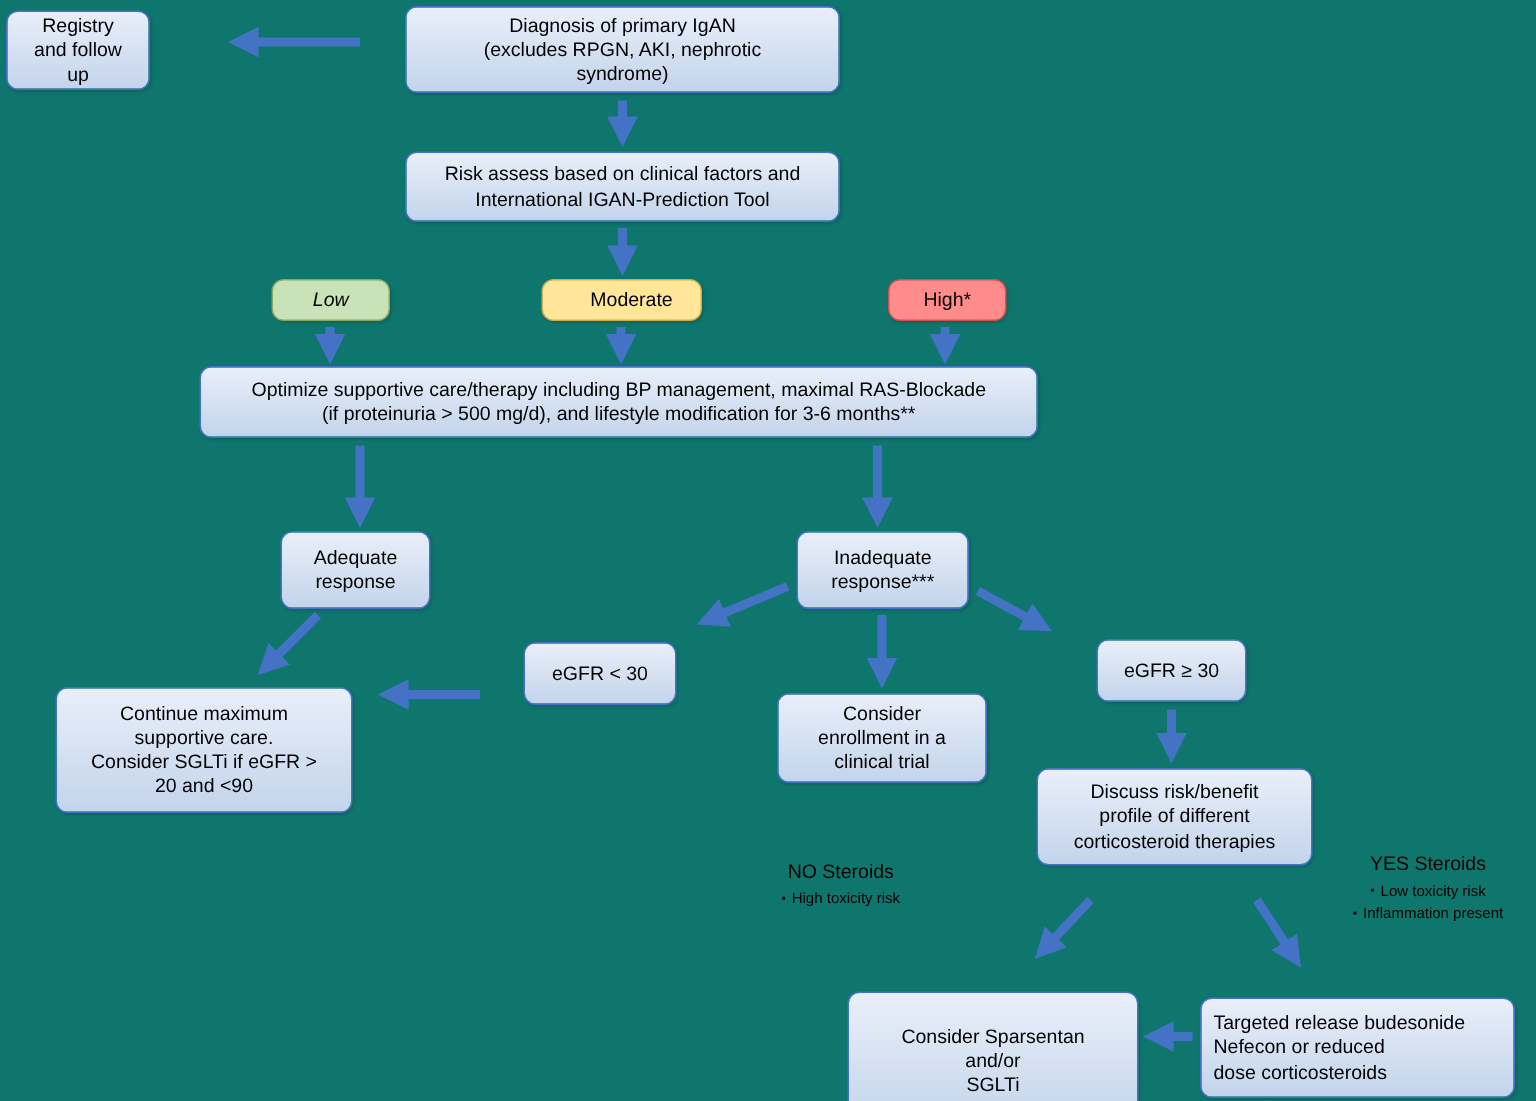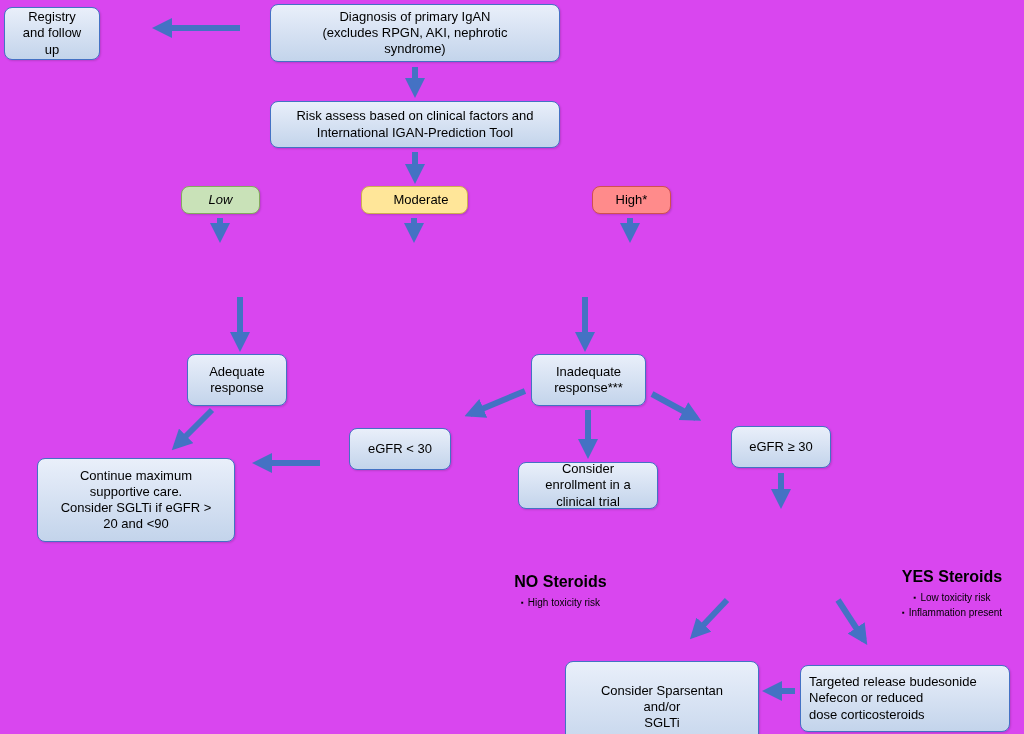--- a/index.html
+++ b/index.html
@@ -2,21 +2,21 @@
 <html style="--c-arrow: #4472c4; --c-box-border: #4472c4; --c-box-fill-top: #e9effa; --c-box-fill-bottom: #c3d4eb; --c-low-fill: #c9e2b8; --c-low-border: #84a95f; --c-moderate-fill: #ffe699; --c-moderate-border: #cfae4e; --c-high-fill: #ff8b8b; --c-high-border: #d05050;"><head>
 <meta charset="utf-8">
 <style>
   * { box-sizing: border-box; margin: 0; padding: 0; }
   html, body { background: #ffffff; }
   body { font-family: "Liberation Sans", sans-serif; color: #000; }
   .canvas {
     position: relative;
     width: 1024px;
     height: 734px;
-    background: #d946ef;
+    background: #0f766e;
     overflow: hidden;
   }
   svg.flow { position: absolute; left: 0; top: 0; }
   .arrow { stroke: var(--c-arrow, #4472c4); stroke-width: 6; }
   marker path { fill: var(--c-arrow, #4472c4); }
 
   .box {
     position: absolute;
     display: flex;
     align-items: center;
@@ -30,21 +30,21 @@
     padding: 2px 4px;
     box-shadow: 1px 1px 2px rgba(0,0,0,0.15);
   }
   .box .txt { white-space: pre-line; }
   .box.green  { background: var(--c-low-fill, #c9e2b8);      border-color: var(--c-low-border, #84a95f); font-style: italic; }
   .box.yellow { background: var(--c-moderate-fill, #ffe699); border-color: var(--c-moderate-border, #cfae4e); padding-left: 17px; }
   .box.red    { background: var(--c-high-fill, #ff8b8b);     border-color: var(--c-high-border, #d05050); }
   .ta-left { text-align: left; justify-content: flex-start; padding-left: 8px; }
 
   .note { position: absolute; text-align: center; }
-  .note .h  { font-weight: bold; font-size: 16px; margin-bottom: 4px; text-align: center; }
+  .note .h  { font-weight: normal; font-size: 13px; margin-bottom: 4px; text-align: center; }
   .note .it { font-size: 10px; line-height: 1.5; }
   .note .sq { font-size: 8px; vertical-align: 1px; margin-right: 4px; }
 </style>
 </head>
 <body>
 
 <div class="canvas">
 
   <svg class="flow" width="1024" height="734" viewBox="0 0 1024 734">
     <defs>
@@ -93,20 +93,24 @@
   </div>
 
   <div class="box yellow" style="left:361px;top:186px;width:107px;height:28px">
     <span class="txt">Moderate</span>
   </div>
 
   <div class="box red" style="left:592px;top:186px;width:79px;height:28px">
     <span class="txt">High*</span>
   </div>
 
+  <div class="box" style="left:133px;top:244px;width:559px;height:48px">
+    <span class="txt">Optimize supportive care/therapy including BP management, maximal RAS-Blockade
+(if proteinuria &gt; 500 mg/d), and lifestyle modification for 3-6 months**</span>
+  </div>
 
   <div class="box" style="left:187px;top:354px;width:100px;height:52px">
     <span class="txt">Adequate
 response</span>
   </div>
 
   <div class="box" style="left:531px;top:354px;width:115px;height:52px">
     <span class="txt">Inadequate
 response***</span>
   </div>
@@ -115,30 +119,35 @@
     <span class="txt">Continue maximum
 supportive care.
 Consider SGLTi if eGFR &gt;
 20 and &lt;90</span>
   </div>
 
   <div class="box" style="left:349px;top:428px;width:102px;height:42px">
     <span class="txt">eGFR &lt; 30</span>
   </div>
 
-  <div class="box" style="left:518px;top:462px;width:140px;height:47px">
+  <div class="box" style="left:518px;top:462px;width:140px;height:60px">
     <span class="txt">Consider
 enrollment in a
 clinical trial</span>
   </div>
 
   <div class="box" style="left:731px;top:426px;width:100px;height:42px">
     <span class="txt">eGFR ≥ 30</span>
   </div>
 
+  <div class="box" style="left:691px;top:512px;width:184px;height:65px">
+    <span class="txt">Discuss risk/benefit
+profile of different
+corticosteroid therapies</span>
+  </div>
 
   <div class="box" style="left:565px;top:661px;width:194px;height:92px">
     <span class="txt">Consider Sparsentan
 and/or
 SGLTi</span>
   </div>
 
   <div class="box ta-left" style="left:800px;top:665px;width:210px;height:67px">
     <span class="txt">Targeted release budesonide
 Nefecon or reduced

